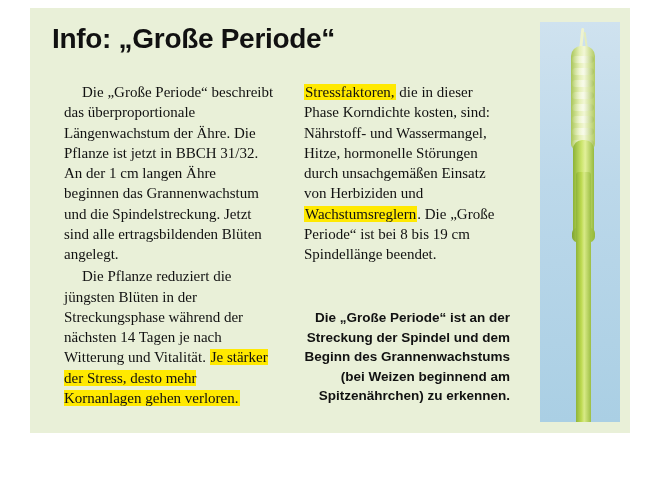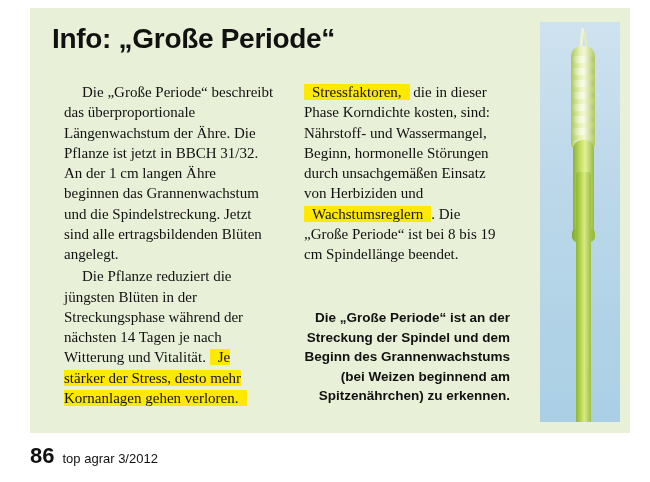--- a/index.html
+++ b/index.html
@@ -63,21 +63,21 @@
   }
   .para + .para {
     margin-top: 2px;
   }
   .noindent {
     text-indent: 0;
   }
   mark.hl {
     background: #ffe900;
     color: #111111;
-    padding: 0 8px;
+    padding: 0 1px;
   }
   .caption {
     position: absolute;
     left: 292px;
     top: 308px;
     width: 218px;
     font-family: "Liberation Sans", sans-serif;
     font-weight: bold;
     font-size: 13.5px;
     line-height: 1.45;
@@ -188,21 +188,21 @@
     <p class="para">
       <span>Die „Große Periode“ beschreibt das überproportionale Längenwachstum der Ähre. Die Pflanze ist jetzt in BBCH 31/32. An der 1 cm langen Ähre beginnen das Grannenwachstum und die Spindelstreckung. Jetzt sind alle ertragsbildenden Blüten angelegt.</span>
     </p>
     <p class="para">
       <span>Die Pflanze reduziert die jüngsten Blüten in der Streckungsphase während der nächsten 14 Tagen je nach Witterung und Vitalität. </span><mark class="hl">Je stärker der Stress, desto mehr Kornanlagen gehen verloren.</mark>
     </p>
   </div>
 
   <div class="col col-right">
     <p class="para noindent">
-      <mark class="hl">Stressfaktoren,</mark><span> die in dieser Phase Korndichte kosten, sind: Nährstoff- und Wassermangel, Beginn, hormonelle Störungen durch unsachgemäßen Einsatz von Herbiziden und </span><mark class="hl">Wachstumsreglern</mark><span>. Die „Große Periode“ ist bei 8 bis 19 cm Spindellänge beendet.</span>
+      <mark class="hl">Stressfaktoren,</mark><span> die in dieser Phase Korndichte kosten, sind: Nährstoff- und Wassermangel, Hitze, hormonelle Störungen durch unsachgemäßen Einsatz von Herbiziden und </span><mark class="hl">Wachstumsreglern</mark><span>. Die „Große Periode“ ist bei 8 bis 19 cm Spindellänge beendet.</span>
     </p>
   </div>
 
   <div class="caption">Die „Große Periode“ ist an der Streckung der Spindel und dem Beginn des Grannenwachstums (bei Weizen beginnend am Spitzenährchen) zu erkennen.</div>
 
   <div class="photo">
     <div class="awn"></div>
     <div class="awn2"></div>
     <div class="ear">
       <div class="spikelet" style="left:1px; top:10px;"></div>
@@ -212,17 +212,14 @@
       <div class="spikelet" style="left:1px; top:58px;"></div>
       <div class="spikelet" style="left:1px; top:70px;"></div>
       <div class="spikelet" style="left:1px; top:82px;"></div>
       <div class="spikelet" style="left:1px; top:94px;"></div>
     </div>
     <div class="sheath"></div>
     <div class="node"></div>
     <div class="stalk"></div>
   </div>
 
-  <div class="footer">
-    <span class="folio">86</span><span class="source">top agrar 3/2012</span>
-  </div>
 
 </div>
 
 </body></html>

